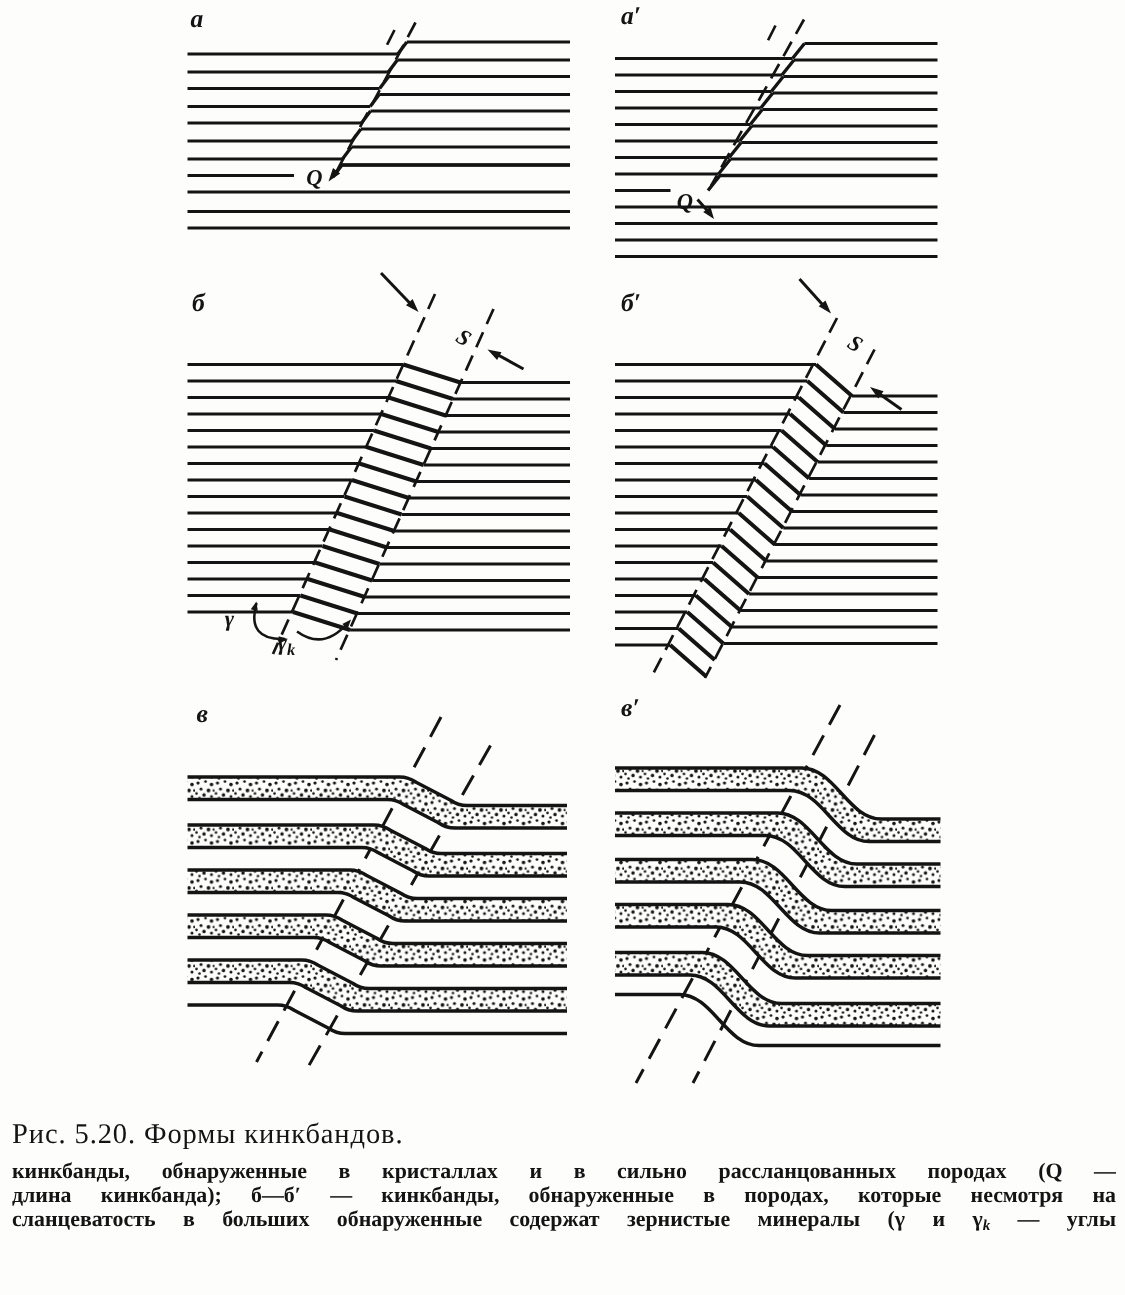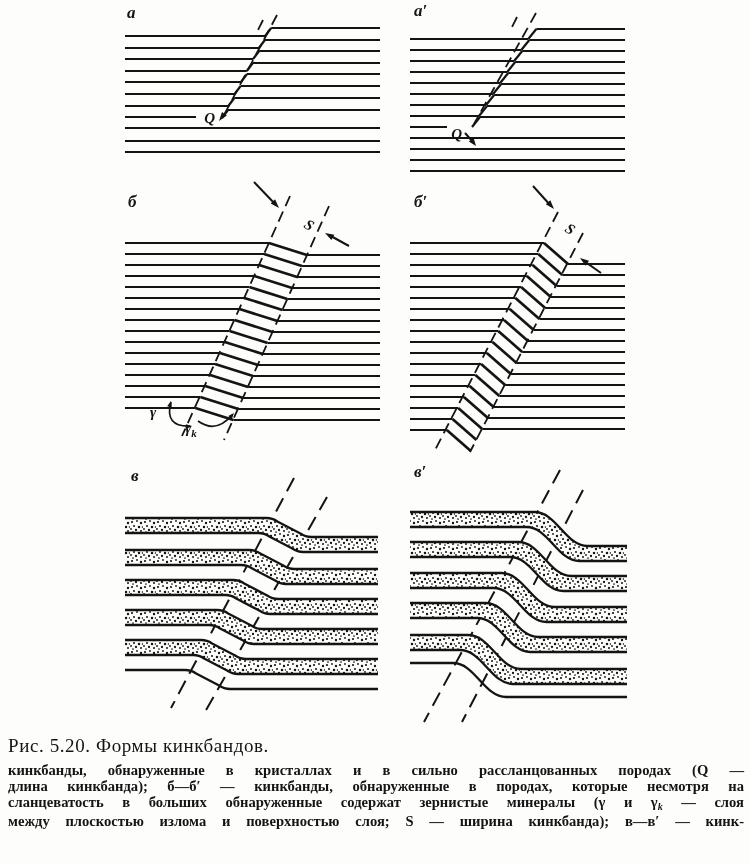--- a/index.html
+++ b/index.html
@@ -10,21 +10,21 @@
   .thick{stroke-width:2.3;}
   .rung{stroke:#141414;stroke-width:2.7;fill:none;}
   .tooth{stroke:#141414;stroke-width:2.2;fill:none;}
   .bdash{stroke:#141414;stroke-width:1.8;fill:none;stroke-dasharray:11 6;}
   .zdash{stroke:#141414;stroke-width:2;fill:none;stroke-dasharray:15 8;}
   .arc{stroke:#141414;stroke-width:1.7;fill:none;}
   .fillk{fill:#141414;stroke:none;}
   .plabel{font:italic 700 17px "Liberation Serif",serif;}
   .ital{font:italic 700 15px "Liberation Serif",serif;}
   .caption{position:absolute;left:8px;top:731px;width:736px;}
-  .cap-title{font-size:19px;letter-spacing:.6px;margin:4px 0 6px 0;
+  .cap-title{font-size:19px;letter-spacing:.6px;margin:15px 0 6px 0;
              font-family:"Liberation Serif",serif;}
   .cap-body{font-size:14.6px;font-weight:bold;line-height:15.8px;letter-spacing:0;}
   .cap-line{text-align:justify;text-align-last:justify;white-space:normal;}
   .cap-line.last{text-align-last:left;}
   .cap-sub{font-size:10px;font-style:italic;vertical-align:-3px;font-weight:bold;}
 </style>
 </head>
 <body>
 
 <div class="page">
@@ -288,17 +288,16 @@
     <text class="ital" x="564" y="231" transform="rotate(32 564 231)">S</text>
     <text class="ital" x="153" y="417" text-anchor="middle">γ</text>
     <text class="ital" x="185" y="433"><tspan>γ</tspan><tspan dy="3.5" font-size="11">k</tspan></text>
   </svg>
 
   <div class="caption">
     <div class="cap-title">Рис. 5.20. Формы кинкбандов.</div>
     <div class="cap-body">
       <div class="cap-line">кинкбанды, обнаруженные в кристаллах и в сильно рассланцованных породах (Q —</div>
       <div class="cap-line">длина кинкбанда); б—б′ — кинкбанды, обнаруженные в породах, которые несмотря на</div>
-      <div class="cap-line"><span>сланцеватость в больших обнаруженные содержат зернистые минералы (γ и γ</span><span class="cap-sub">k</span><span> — слоя</span></div>
-      <div class="cap-line">между плоскостью излома и поверхностью слоя; S — ширина кинкбанда); в—в′ — кинк-</div>
+      <div class="cap-line"><span>сланцеватость в больших обнаруженные содержат зернистые минералы (γ и γ</span><span class="cap-sub">k</span><span> — углы</span></div>
     </div>
   </div>
 </div>
 
 </body></html>

